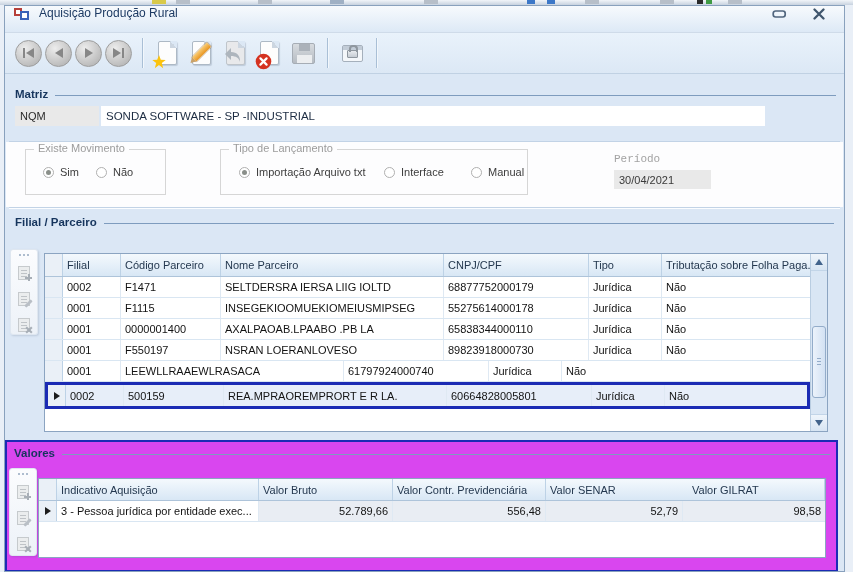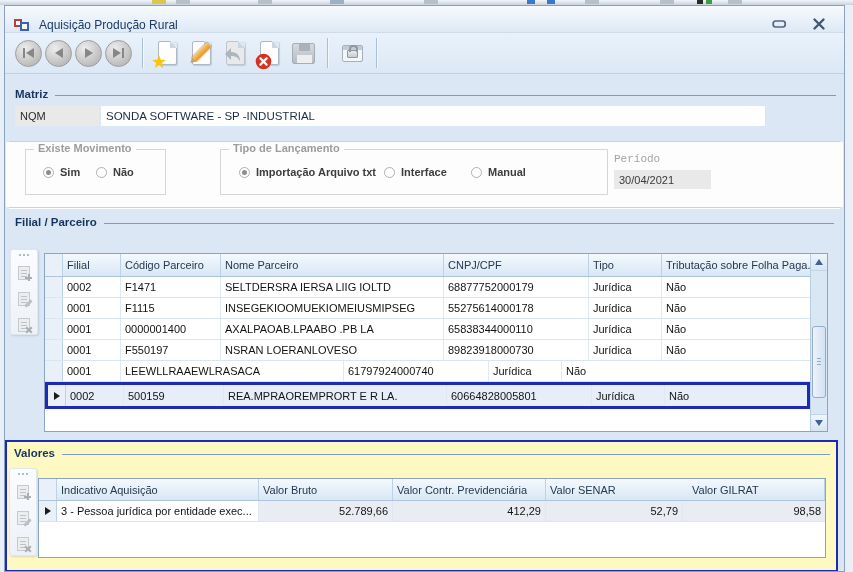--- a/index.html
+++ b/index.html
@@ -10,21 +10,21 @@
   .top-strip { position:absolute; left:0; top:0; width:853px; height:5px;
     background:linear-gradient(#f2f5f9,#c7d2df); }
   .top-strip .bit { position:absolute; top:0; height:4px; width:14px; background:#b7bfc9; }
 
   
   .window { position:absolute; left:4px; top:5px; width:841px; height:567px;
     border:1px solid #89a1bd; background:#dbe7f5; overflow:hidden; }
 
   
   .titlebar { position:absolute; left:0; top:0; right:0; height:26px;
-    background:linear-gradient(#f7fafd,#dde9f6); display:flex; align-items:flex-end; padding-left:9px; }
+    background:linear-gradient(#f7fafd,#dde9f6); display:flex; align-items:flex-start; padding-left:9px; }
   .title-icon { position:relative; width:17px; height:15px; }
   .title-icon .sq-red { position:absolute; left:0; top:2px; width:8px; height:8px;
     background:#fff; border:2px solid #b6403a; }
   .title-icon .sq-blue { position:absolute; left:6px; top:5px; width:9px; height:9px;
     background:#fff; border:2px solid #3a62b8; }
   .title-text { margin-left:8px; font-size:12px; color:#1d3a63; }
   .win-controls { margin-left:auto; margin-right:16px; display:flex; gap:22px; align-items:center; }
   .winbtn { background:none; border:none; width:18px; height:16px; display:flex;
     align-items:center; justify-content:center; cursor:pointer; }
 
@@ -77,21 +77,21 @@
   .field { position:absolute; font-size:11px; color:#2b2b2b; display:flex; align-items:center;
     padding:0 5px; white-space:nowrap; overflow:hidden; }
   .f-gray  { background:#e9e9e9; }
   .f-white { background:#ffffff; color:#1d2c42; font-size:11.5px; }
 
   .groove { position:absolute; left:4px; right:4px; height:2px;
     border-top:1px solid #c2d3e6; border-bottom:1px solid #fbfdff; }
   .band { position:absolute; left:1px; right:1px; top:136px; height:65px; background:#fdfdfe; }
 
   
-  .gbox { position:absolute; border:1px solid #d6d6d6;font-weight:bold; }
+  .gbox { position:absolute; border:1px solid #d6d6d6; }
   .gbox .legend { position:absolute; top:-8px; left:8px; padding:0 4px; background:#fdfdfe;
     color:#9c9c9c; font-size:11px; white-space:nowrap; }
   .radio { display:flex; align-items:center; gap:6px; font-size:11px; color:#3d3d3d;
     position:absolute; top:16px; white-space:nowrap; cursor:default; }
   .rb { width:11px; height:11px; border-radius:50%; border:1px solid #b0b0b0; background:#fff;
     display:flex; align-items:center; justify-content:center; }
   .radio.checked .rb:before { content:""; width:5px; height:5px; border-radius:50%; background:#8a8f8a; }
   .plabel { position:absolute; font-size:11px; color:#a3a3a3;font-family:Liberation Mono, monospace; }
 
   
@@ -146,21 +146,21 @@
   .sb-btn.down { bottom:0; border-top:1px solid #c2d5e8; }
   .tri-up { width:0; height:0; border-left:4px solid transparent; border-right:4px solid transparent; border-bottom:6px solid #42648c; }
   .tri-dn { width:0; height:0; border-left:4px solid transparent; border-right:4px solid transparent; border-top:6px solid #42648c; }
   .sb-thumb { position:absolute; left:1px; right:1px; top:72px; height:72px;
     background:linear-gradient(90deg,#ecf3fb,#d2e1f3); border:1px solid #93acc9; border-radius:3px; }
   .sb-thumb:before { content:""; position:absolute; left:4px; right:4px; top:50%; margin-top:-4px;
     height:1px; background:#93acc9; box-shadow:0 3px 0 #93acc9,0 6px 0 #93acc9; }
 
   
   .val-box { position:absolute; left:0; top:434px; width:833px; height:132px;
-    border:2px solid #1b2bb4; background:#fef9c3; }
+    border:2px solid #1b2bb4; background:#d946ef; }
 </style>
 </head>
 <body>
 
 <div>
 
   <div class="top-strip">
     <span class="bit" style="left:152px;background:#d8c94a"></span>
     <span class="bit" style="left:176px"></span>
     <span class="bit" style="left:258px"></span>
@@ -269,21 +269,21 @@
       <span class="radio checked" style="left:17px">
         <i class="rb"></i>
         <span>Sim</span>
       </span>
       <span class="radio" style="left:70px">
         <i class="rb"></i>
         <span>Não</span>
       </span>
     </div>
 
-    <div class="gbox" style="left:215px;top:143px;width:388px;height:46px">
+    <div class="gbox" style="left:215px;top:143px;width:308px;height:46px">
       <span class="legend">Tipo de Lançamento</span>
       <span class="radio checked" style="left:18px">
         <i class="rb"></i>
         <span>Importação Arquivo txt</span>
       </span>
       <span class="radio" style="left:163px">
         <i class="rb"></i>
         <span>Interface</span>
       </span>
       <span class="radio" style="left:250px">
@@ -437,21 +437,21 @@
           <span class="th v3">Valor Contr. Previdenciária</span>
           <span class="th v5">Valor SENAR</span>
           <span class="th v4">Valor GILRAT</span>
         </div>
         <div class="g-row">
           <span class="td v0 sel-cell">
               <i class="arrow-r"></i>
             </span>
           <span class="td v1">3 - Pessoa jurídica por entidade exec...</span>
           <span class="td v2 num vcell">52.789,66</span>
-          <span class="td v3 num vcell">412,29</span>
+          <span class="td v3 num vcell">556,48</span>
           <span class="td v4 num vcell">52,79</span>
           <span class="td v5 num vcell">98,58</span>
         </div>
       </div>
     </div>
 
   </div>
 </div>
 
 </body></html>

